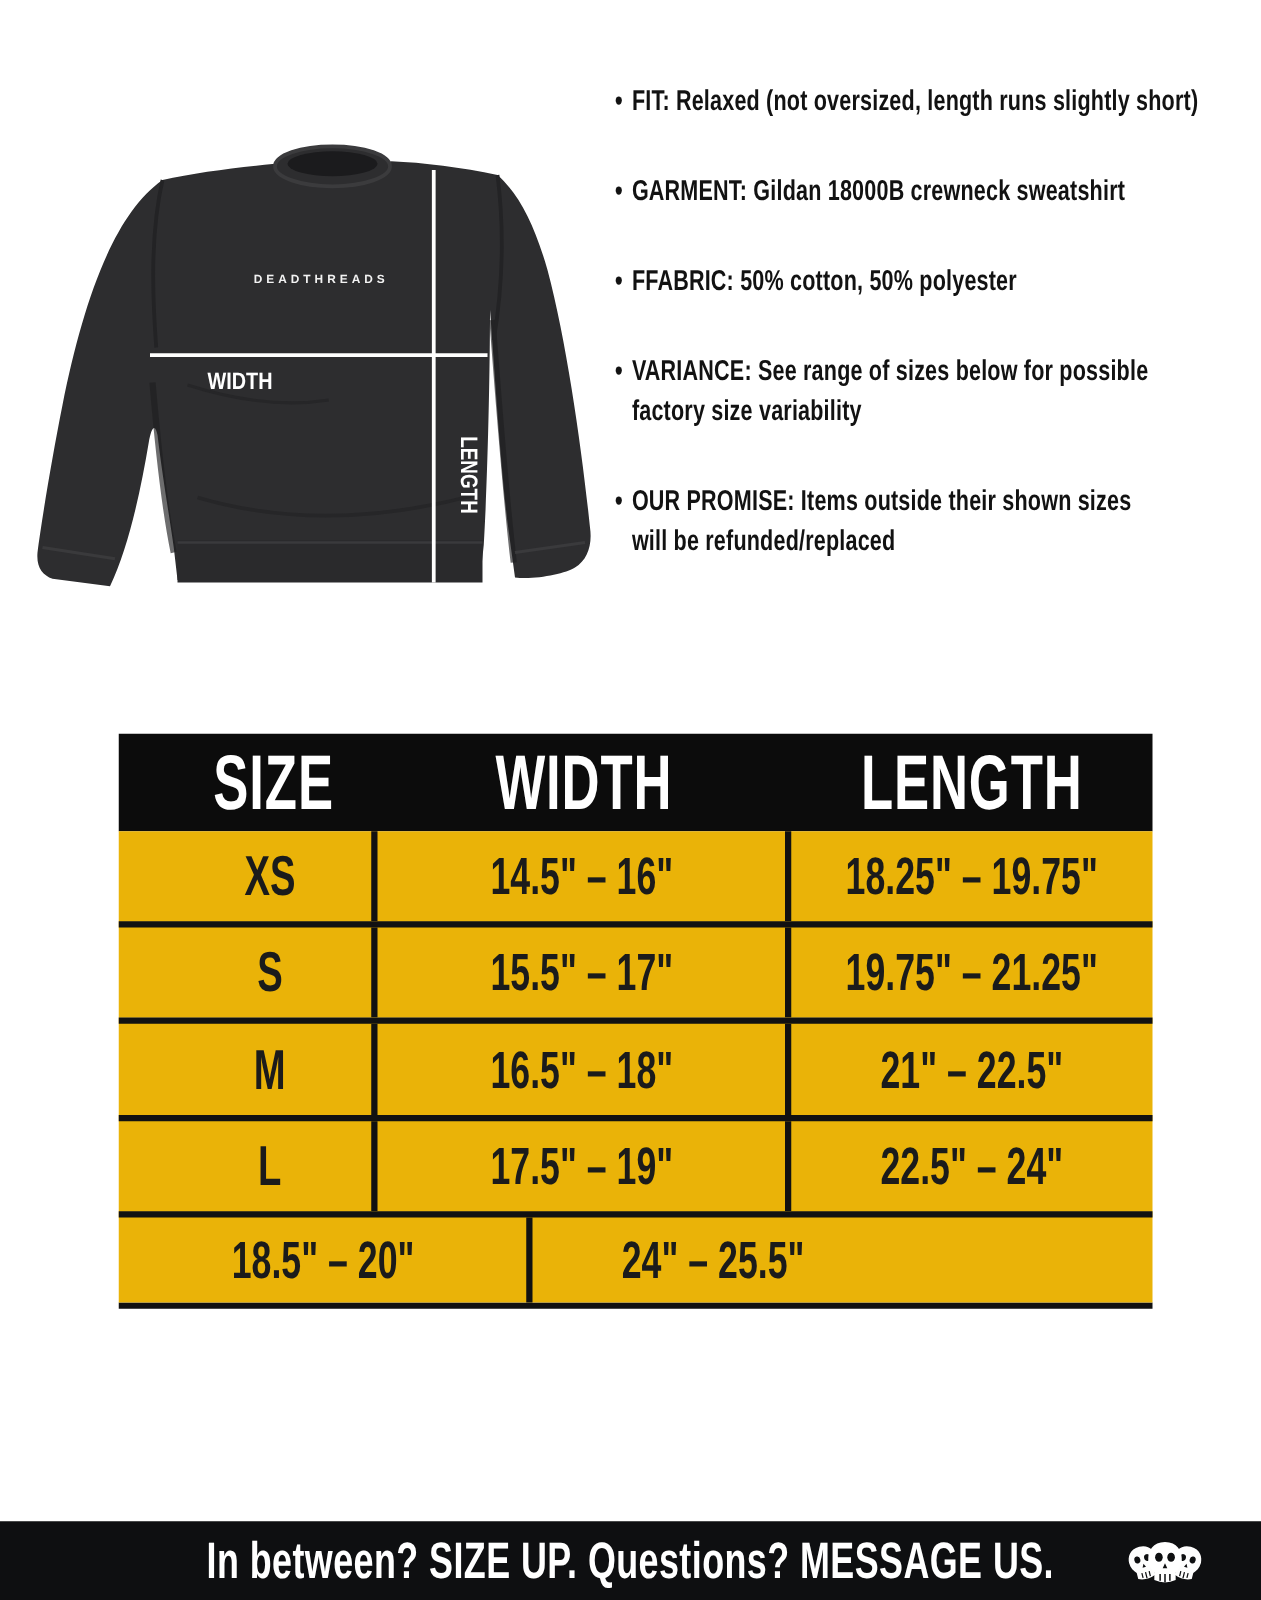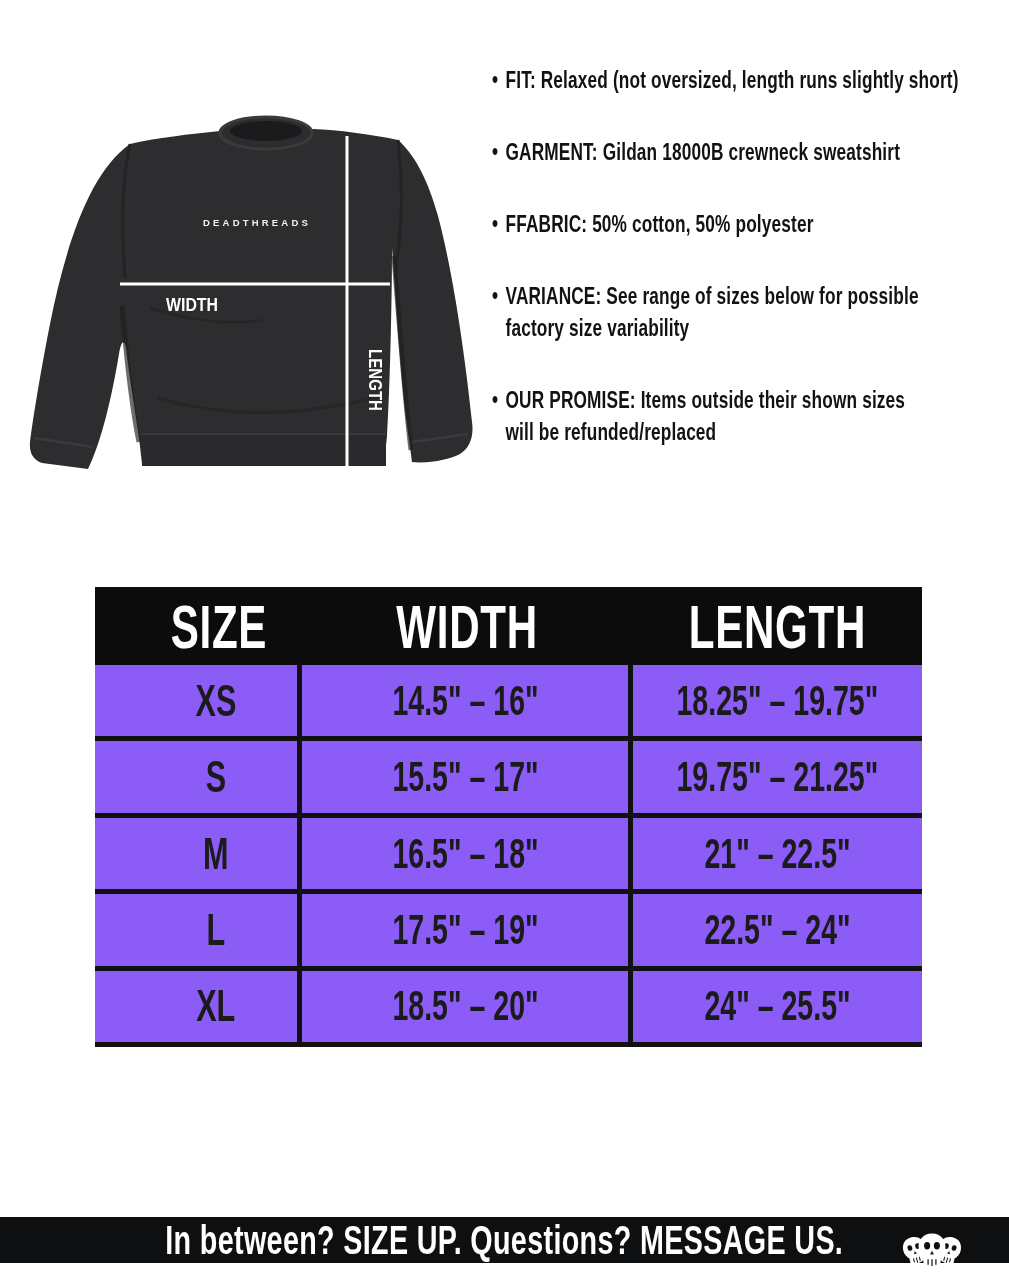--- a/index.html
+++ b/index.html
@@ -33,37 +33,37 @@
     display:flex; flex-direction:column;
   }
   .thead {
     height:78px; flex:0 0 78px; background:#0c0c0c; display:flex;
   }
   .th {
     display:flex; align-items:center; justify-content:center;
     color:#ffffff; font-weight:bold; font-size:62px; letter-spacing:1px;
   }
   .tbody { flex:1 1 auto; display:flex; flex-direction:column; border-bottom:5px solid #111; }
-  .trow { flex:1 1 auto; display:flex; background:#8b5cf6; }
+  .trow { flex:1 1 auto; display:flex; background:#eab308; }
   .trow + .trow { border-top:5px solid #111; }
   .td {
     display:flex; align-items:center; justify-content:center;
     color:#1b1b1b; font-weight:bold; font-size:42px;
   }
   .col-size   { width:25.03%;padding-left:40px; }
   .col-width  { width:40.03%; }
   .col-length { width:34.94%; }
   .trow .col-size, .trow .col-width { border-right:5px solid #111; }
   .td.col-size { font-size:45px; }
 
   .cond { display:inline-block; transform:scaleX(0.68); transform-origin:center center; white-space:nowrap; }
 
   
   .footer {
-    position:absolute; left:0; top:1217px; width:1009px; height:46px;
+    position:absolute; left:0; top:1217px; width:1009px; height:63px;
     background:#0e0f11; display:flex; align-items:center; justify-content:center;
   }
   .footer-text {
     color:#ffffff; font-weight:bold; font-size:41px; letter-spacing:0.5px;
     display:inline-block; transform:scaleX(0.70); transform-origin:center center;
     white-space:nowrap;
   }
   .skulls { position:absolute; right:44px; top:7px; }
 
   
@@ -189,23 +189,20 @@
             <span class="cond">L</span>
           </div>
         <div class="td col-width">
             <span class="cond">17.5" – 19"</span>
           </div>
         <div class="td col-length">
             <span class="cond">22.5" – 24"</span>
           </div>
       </div>
       <div class="trow">
-        <div class="td col-size">
-            <span class="cond">XL</span>
-          </div>
         <div class="td col-width">
             <span class="cond">18.5" – 20"</span>
           </div>
         <div class="td col-length">
             <span class="cond">24" – 25.5"</span>
           </div>
       </div>
     </div>
   </div>
 

